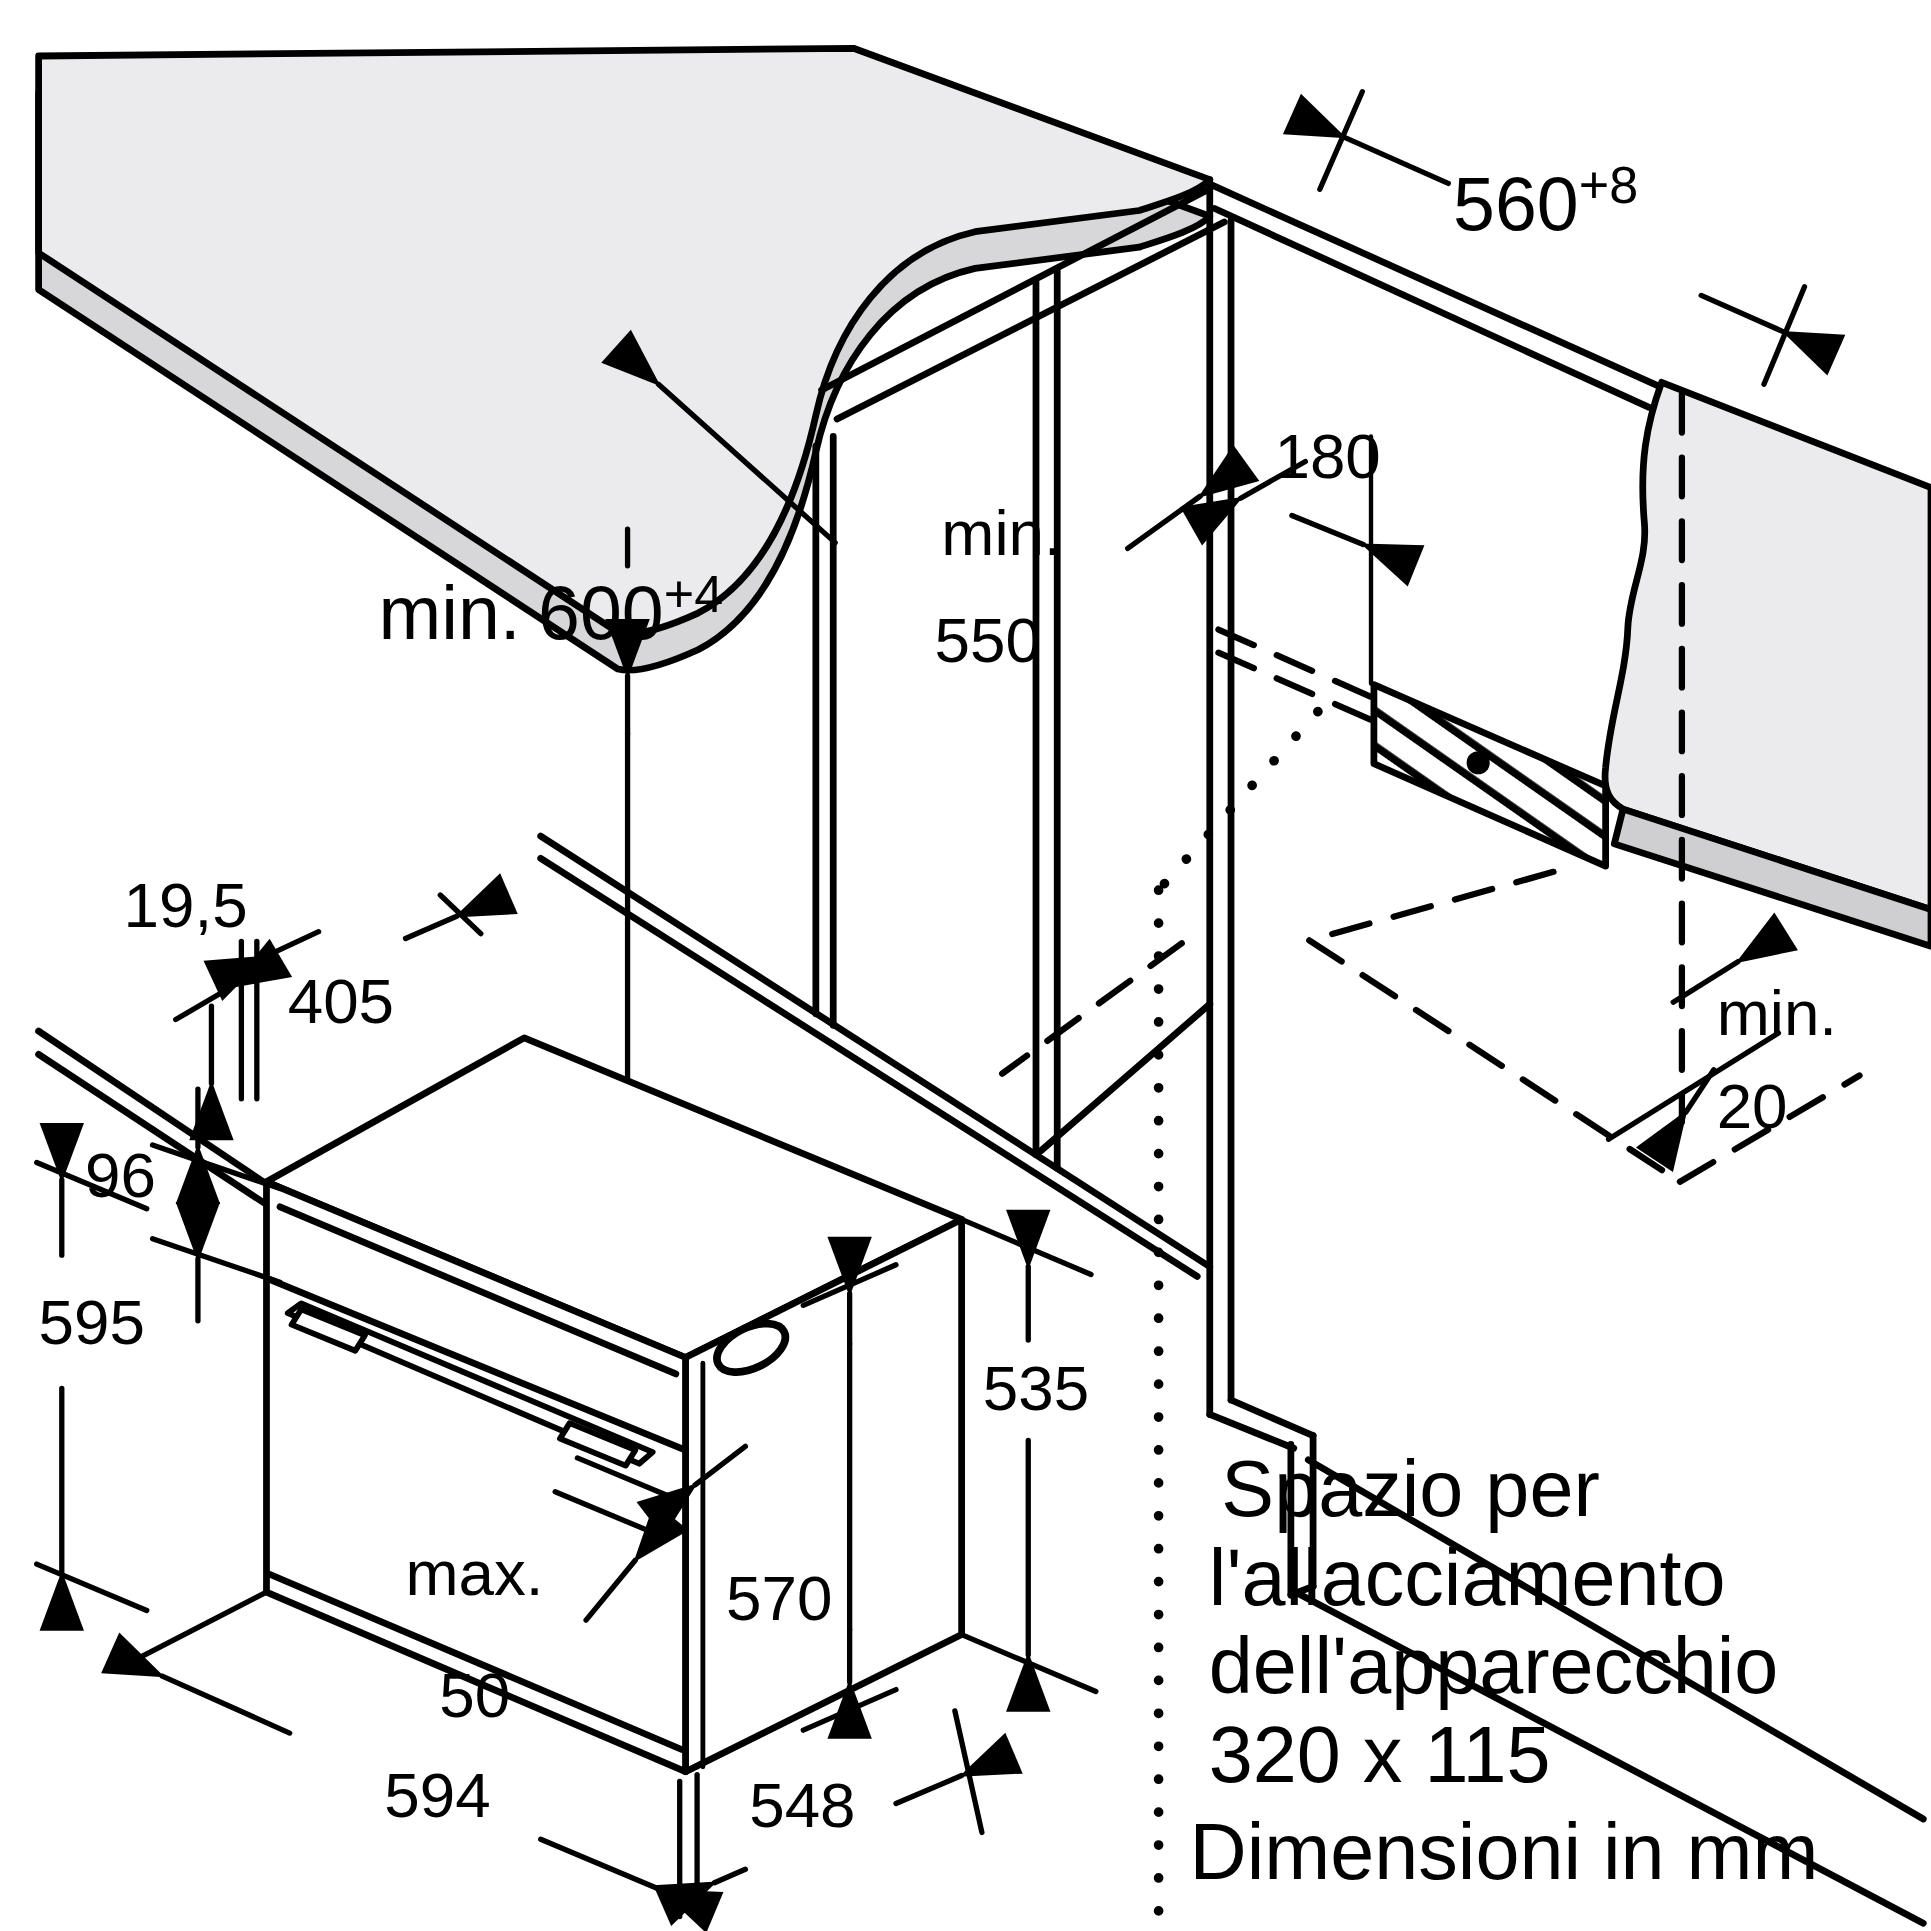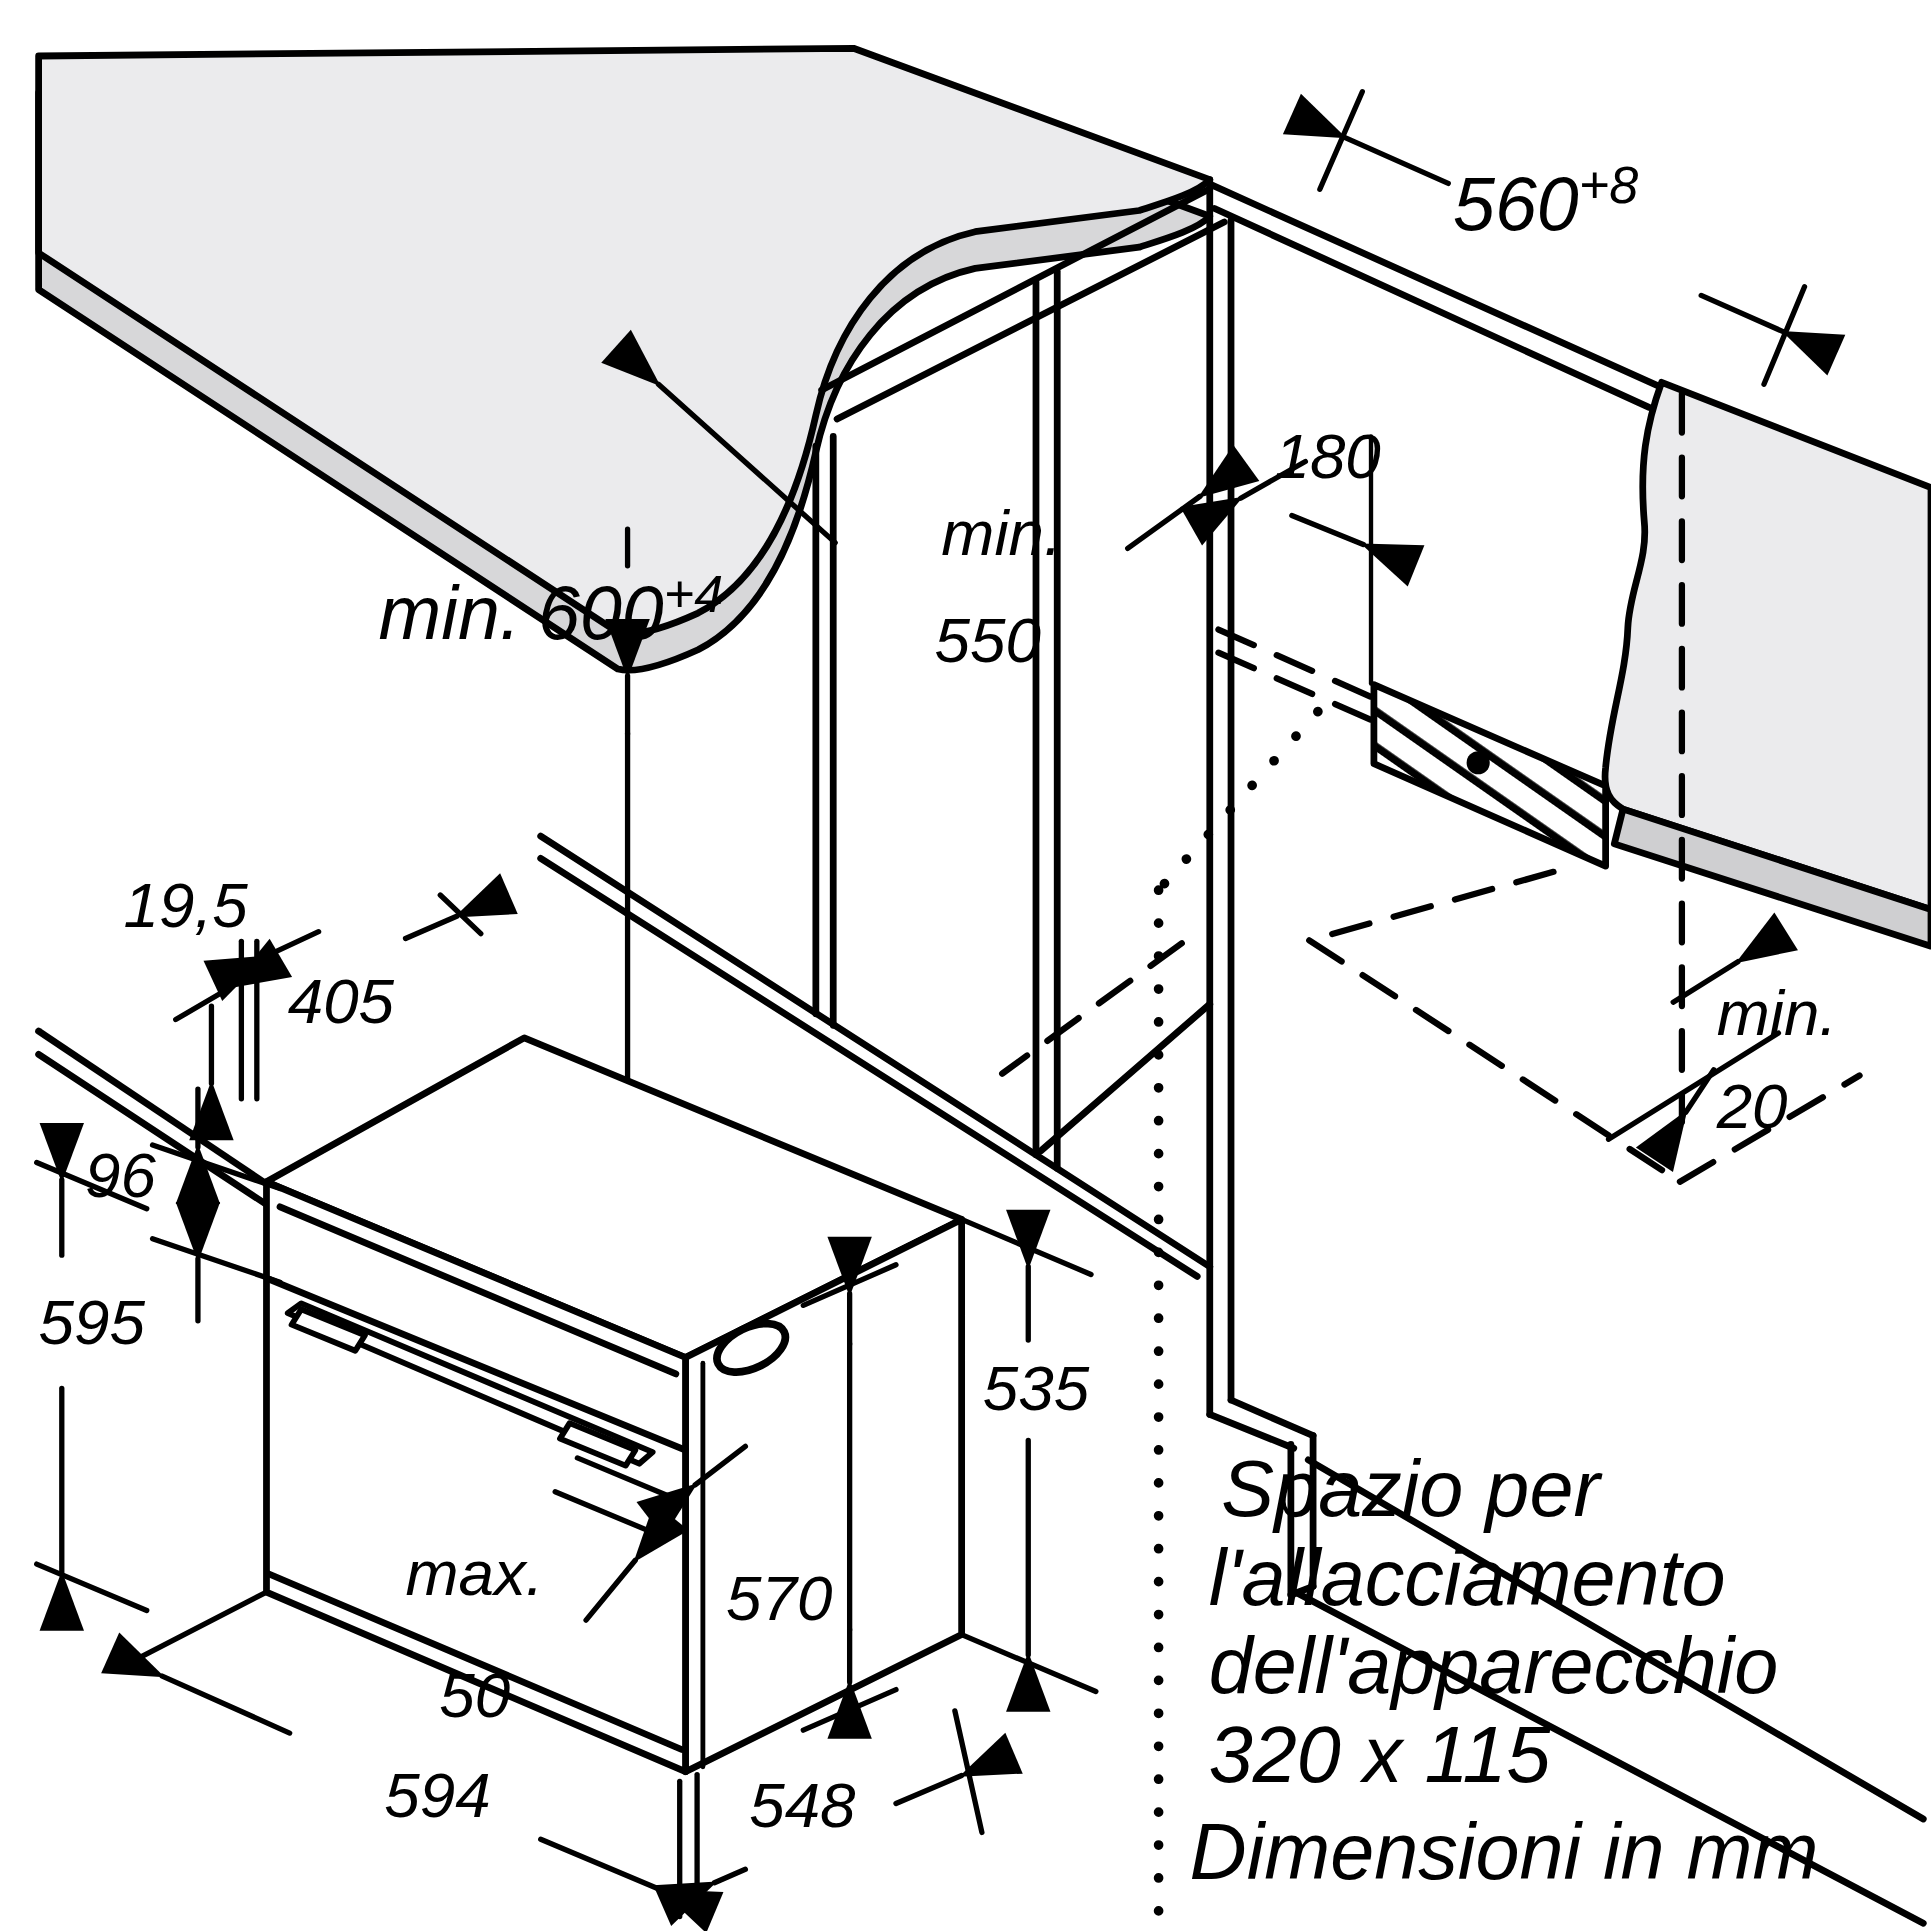--- a/index.html
+++ b/index.html
@@ -1,17 +1,17 @@
 <!DOCTYPE html>
 <html><head>
 <meta charset="utf-8">
 <style>
   html,body{margin:0;padding:0;background:#fff;}
   body{width:1931px;height:1931px;position:relative;font-family:"Liberation Sans",sans-serif;}
-  #stage{position:absolute;inset:0;font-style:italic;}
+  #stage{position:absolute;inset:0;}
   svg{display:block;width:1931px;height:1931px;}
   text{font-family:"Liberation Sans","DejaVu Sans",sans-serif;fill:#000;}
   .dim{font-size:66px;}
   .dimbig{font-size:78px;}
   .note{font-size:82px;}
 </style>
 </head>
 <body>
 
 <div id="stage">

